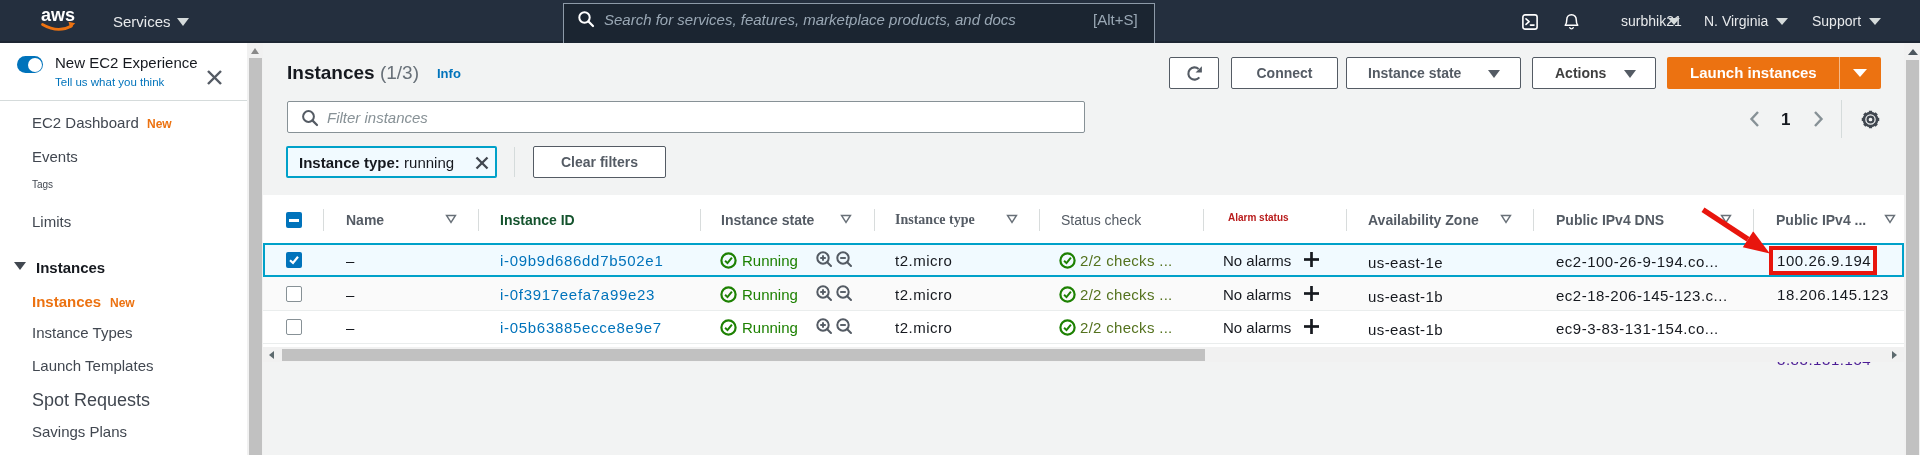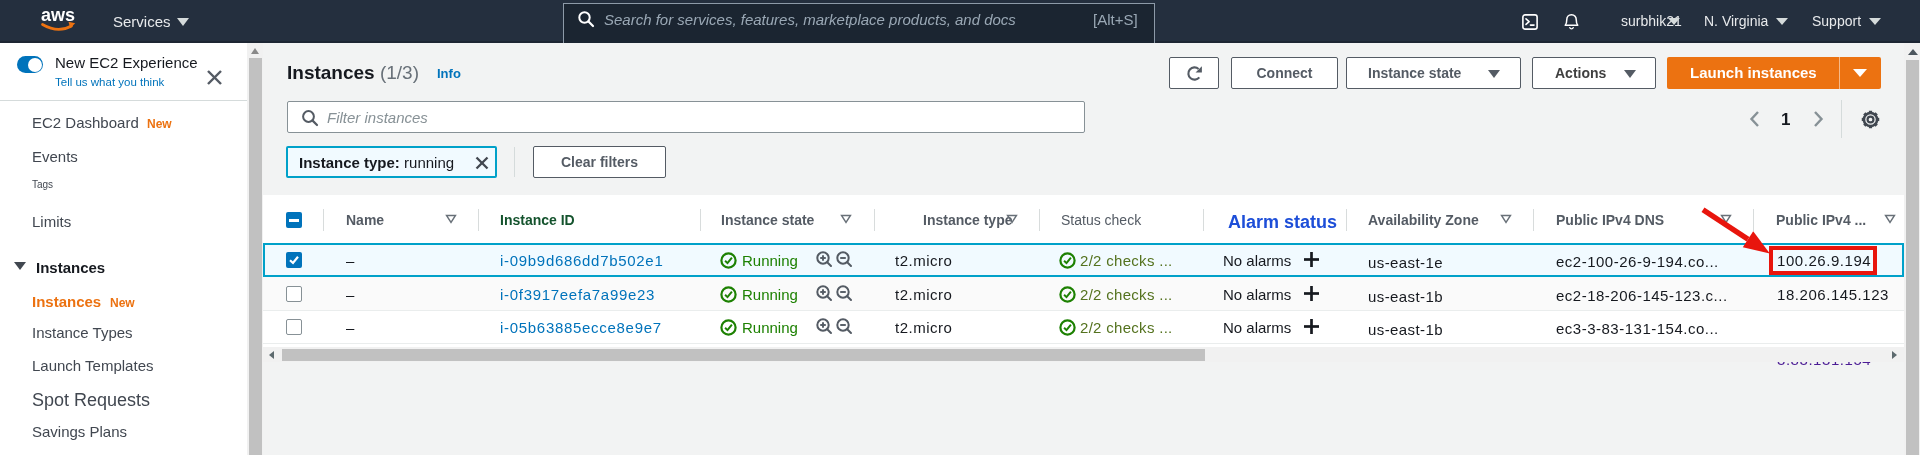--- a/index.html
+++ b/index.html
@@ -167,23 +167,23 @@
 <div class="abs" style="left:874px;top:209px;width:1px;height:22px;background:#d8dcdc;"></div>
 <div class="abs" style="left:1039px;top:209px;width:1px;height:22px;background:#d8dcdc;"></div>
 <div class="abs" style="left:1203px;top:209px;width:1px;height:22px;background:#d8dcdc;"></div>
 <div class="abs" style="left:1346px;top:209px;width:1px;height:22px;background:#d8dcdc;"></div>
 <div class="abs" style="left:1533px;top:209px;width:1px;height:22px;background:#d8dcdc;"></div>
 <div class="abs" style="left:1753px;top:209px;width:1px;height:22px;background:#d8dcdc;"></div>
 
 <div class="abs" style="left:346px;top:212px;font-size:14px;font-weight:bold;color:#545b64;">Name</div>
 <div class="abs" style="left:500px;top:212px;font-size:14px;font-weight:bold;color:#14532d;">Instance ID</div>
 <div class="abs" style="left:721px;top:212px;font-size:14px;font-weight:bold;color:#545b64;">Instance state</div>
-<div class="abs" style="left:923px;top:212px;font-size:14px;font-weight:bold;color:#545b64;">Instance type</div>
+<div class="abs" style="left:895px;top:212px;font-size:14px;font-weight:bold;color:#545b64;font-family:Liberation Serif, serif;">Instance type</div>
 <div class="abs" style="left:1061px;top:212px;font-size:14px;font-weight:normal;color:#545b64;">Status check</div>
-<div class="abs" style="left:1228px;top:212px;font-size:18px;font-weight:bold;color:#1d4ed8;">Alarm status</div>
+<div class="abs" style="left:1228px;top:212px;font-size:10px;font-weight:bold;color:#b91c1c;">Alarm status</div>
 <div class="abs" style="left:1368px;top:212px;font-size:14px;font-weight:bold;color:#545b64;">Availability Zone</div>
 <div class="abs" style="left:1556px;top:212px;font-size:14px;font-weight:bold;color:#545b64;">Public IPv4 DNS</div>
 <div class="abs" style="left:1776px;top:212px;font-size:14px;font-weight:bold;color:#545b64;">Public IPv4 ...</div>
 
 <svg class="abs" style="left:445px;top:214px;" width="12" height="10" viewBox="0 0 12 10">
     <path d="M1.5 1.5 L10.5 1.5 L6 8.5 Z" fill="none" stroke="#687078" stroke-width="1.4"></path>
   </svg>
 <svg class="abs" style="left:840px;top:214px;" width="12" height="10" viewBox="0 0 12 10">
     <path d="M1.5 1.5 L10.5 1.5 L6 8.5 Z" fill="none" stroke="#687078" stroke-width="1.4"></path>
   </svg>
@@ -299,21 +299,21 @@
   <circle cx="8.5" cy="8.5" r="7.1" fill="none" stroke="#1d8102" stroke-width="2.2"></circle>
   <polyline points="5.1,8.8 7.5,11.1 11.9,5.7" fill="none" stroke="#1d8102" stroke-width="2"></polyline>
 </svg>
 <div class="abs" style="left:1080px;top:319px;font-size:15px;color:#54721e;letter-spacing:0.3px;">2/2 checks ...</div>
 <div class="abs" style="left:1223px;top:319px;font-size:15px;color:#16191f;">No alarms</div>
 <svg class="abs" style="left:1303px;top:318px;" width="17" height="17" viewBox="0 0 17 17">
   <line x1="8.5" y1="1" x2="8.5" y2="16" stroke="#16191f" stroke-width="2.7"></line>
   <line x1="1" y1="8.5" x2="16" y2="8.5" stroke="#16191f" stroke-width="2.7"></line>
 </svg>
 <div class="abs" style="left:1368px;top:321px;font-size:15px;color:#16191f;letter-spacing:0.4px;">us-east-1b</div>
-<div class="abs" style="left:1556px;top:320px;font-size:15px;color:#16191f;letter-spacing:0.5px;">ec3-3-83-131-154.co...</div>
+<div class="abs" style="left:1556px;top:320px;font-size:15px;color:#16191f;letter-spacing:0.5px;">ec9-3-83-131-154.co...</div>
 <div class="abs" style="left:1777px;top:319px;font-size:15px;color:#4c1d95;letter-spacing:0.55px;margin-top:32px;">3.83.131.154</div>
 
 <div class="abs" style="left:263px;top:347px;width:1641px;height:15px;background:#f1f1f1;">
   <div class="abs" style="left:6px;top:3.5px;width:0;height:0;border-top:4.5px solid transparent;border-bottom:4.5px solid transparent;border-right:5.5px solid #5d6a6e;"></div>
   <div class="abs" style="left:19px;top:1.5px;width:923px;height:12px;background:#c1c1c1;"></div>
   <div class="abs" style="left:1629px;top:3.5px;width:0;height:0;border-top:4.5px solid transparent;border-bottom:4.5px solid transparent;border-left:5.5px solid #5d6a6e;"></div>
 </div>
 
 <div class="abs" style="left:1769px;top:246px;width:108px;height:29px;border:4px solid #e8150d;"></div>
 <svg class="abs" style="left:1690px;top:200px;" width="95" height="65" viewBox="0 0 95 65">

